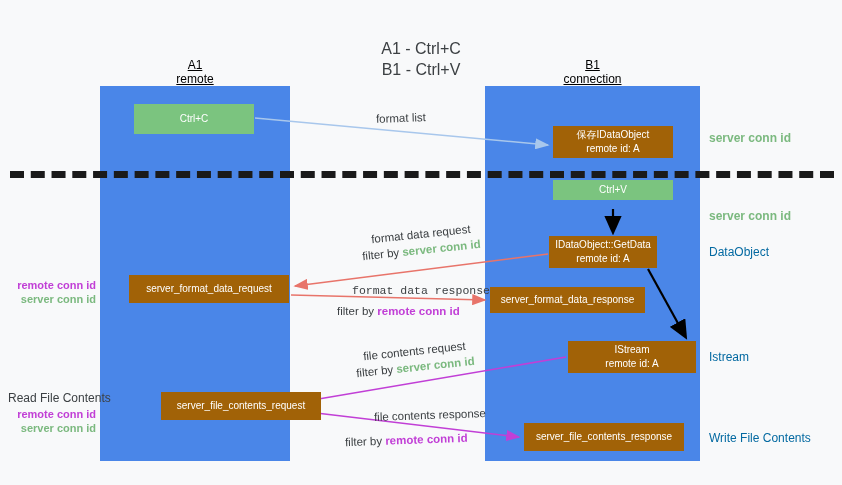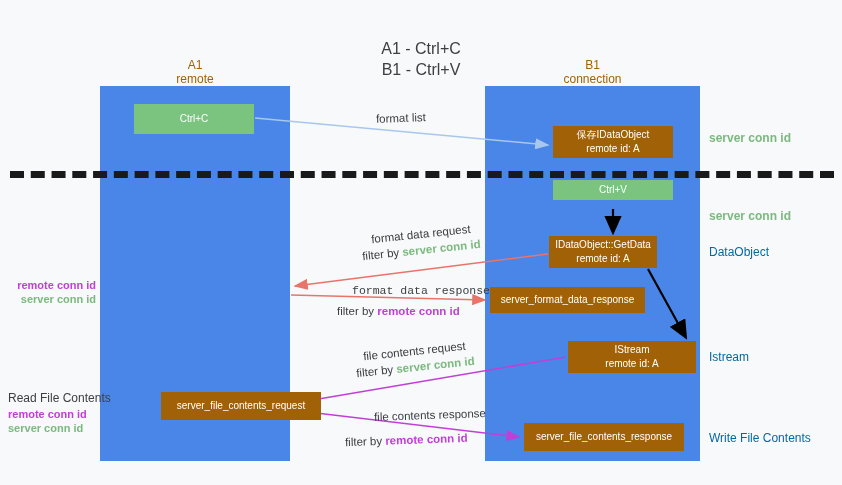--- a/index.html
+++ b/index.html
@@ -39,22 +39,23 @@
     color: #3c4043;
     white-space: pre-line;
     margin-top: 28px;
   }
   
   .lane-head {
     position: absolute;
     text-align: center;
     font-size: 12px;
     line-height: 14px;
-    color: #a16207;
+    color: #000000;
     white-space: pre-line;
+    text-decoration: underline;
   }
   #lane-head-a1 { left: 100px; top: 58px; width: 190px; }
   #lane-head-b1 { left: 485px; top: 58px; width: 215px; }
   
   .lane {
     position: absolute;
     background: #4a86e8;
   }
   #lane-a1 { left: 100px; top: 86px; width: 190px; height: 375px; }
   #lane-b1 { left: 485px; top: 86px; width: 215px; height: 375px; }
@@ -116,21 +117,21 @@
     left: 8px; top: 278px;
     width: 88px;
     text-align: right;
     font-size: 11px;
     line-height: 14px;
   }
   #ann-read-file-block {
     position: absolute;
     left: 8px; top: 391px;
     width: 88px;
-    text-align: left;
+    text-align: right;
     font-size: 11px;
     line-height: 14px;
   }
   #ann-read-file-title {
     font-size: 12px;
     color: #3c4043;
     white-space: nowrap;
     display: block;
     margin-bottom: 2px;
   }
@@ -207,20 +208,21 @@
   <div class="node green" id="node-ctrl-c">Ctrl+C</div>
 
   <div class="node orange" id="node-save-dataobject">保存IDataObject
 remote id: A</div>
 
   <div class="node green" id="node-ctrl-v">Ctrl+V</div>
 
   <div class="node orange" id="node-getdata">IDataObject::GetData
 remote id: A</div>
 
+  <div class="node orange" id="node-format-req">server_format_data_request</div>
 
   <div class="node orange" id="node-format-resp">server_format_data_response</div>
 
   <div class="node orange" id="node-istream">IStream
 remote id: A</div>
 
   <div class="node orange" id="node-file-req">server_file_contents_request</div>
 
   <div class="node orange" id="node-file-resp">server_file_contents_response</div>
 

